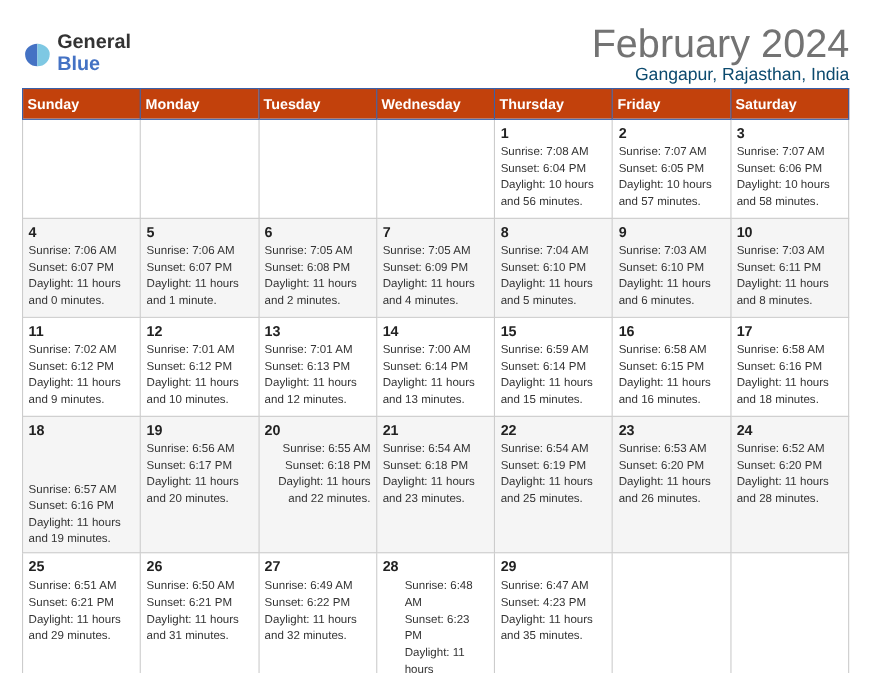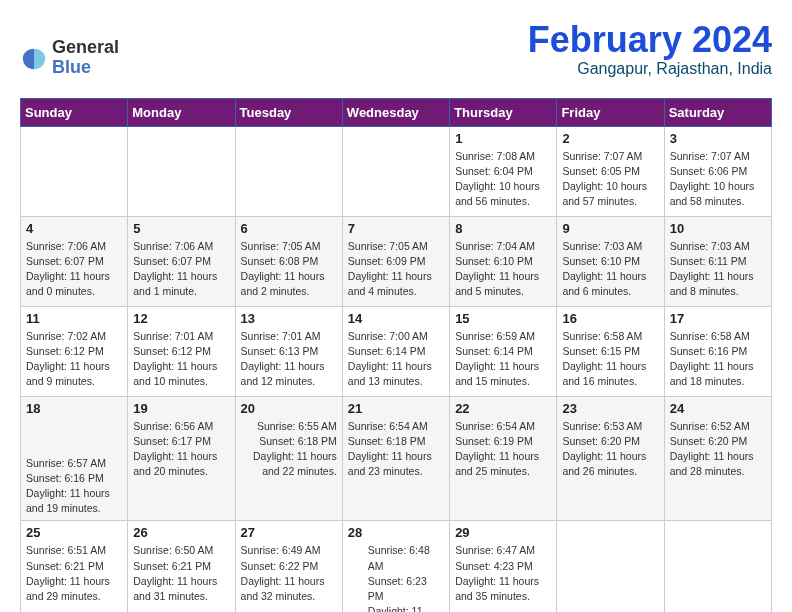--- a/index.html
+++ b/index.html
@@ -6,22 +6,22 @@
     body {
       font-family: Arial, sans-serif;
       background: #fff;
       width: 792px;
       min-height: 612px;
       padding: 20px;
     }
     .header {
       display: flex;
       justify-content: space-between;
-      align-items: flex-end;
-      margin-bottom: 20px;
+      align-items: center;
+      margin-bottom: 2px;
       gap: 44px;
     }
     .logo {
       display: flex;
       align-items: center;
       gap: 4px;
     }
     .logo-text {
       font-size: 18px;
       font-weight: bold;
@@ -31,35 +31,35 @@
     .logo-blue { color: #4472c4; }
     .logo-icon {
       width: 28px;
       height: 28px;
     }
     .title-block {
       text-align: right;
     }
     .month-year {
       font-size: 36px;
-      font-weight: bold;
-      color: #1d4ed8;
+      font-weight: normal;
+      color: #737373;
       line-height: 1.1;
     }
     .location {
       font-size: 16px;
       color: #0c4a6e;
     }
     table {
       width: 100%;
       border-collapse: collapse;
       table-layout: fixed;
     }
     thead th {
-      background-color: #701a75;
+      background-color: #c2410c;
       color: #fff;
       font-size: 13px;
       font-weight: bold;
       padding: 6px 4px;
       text-align: left;
       border: 1px solid #3a60a8;
     }
     tbody td {
       border: 1px solid #ccc;
       vertical-align: top;

